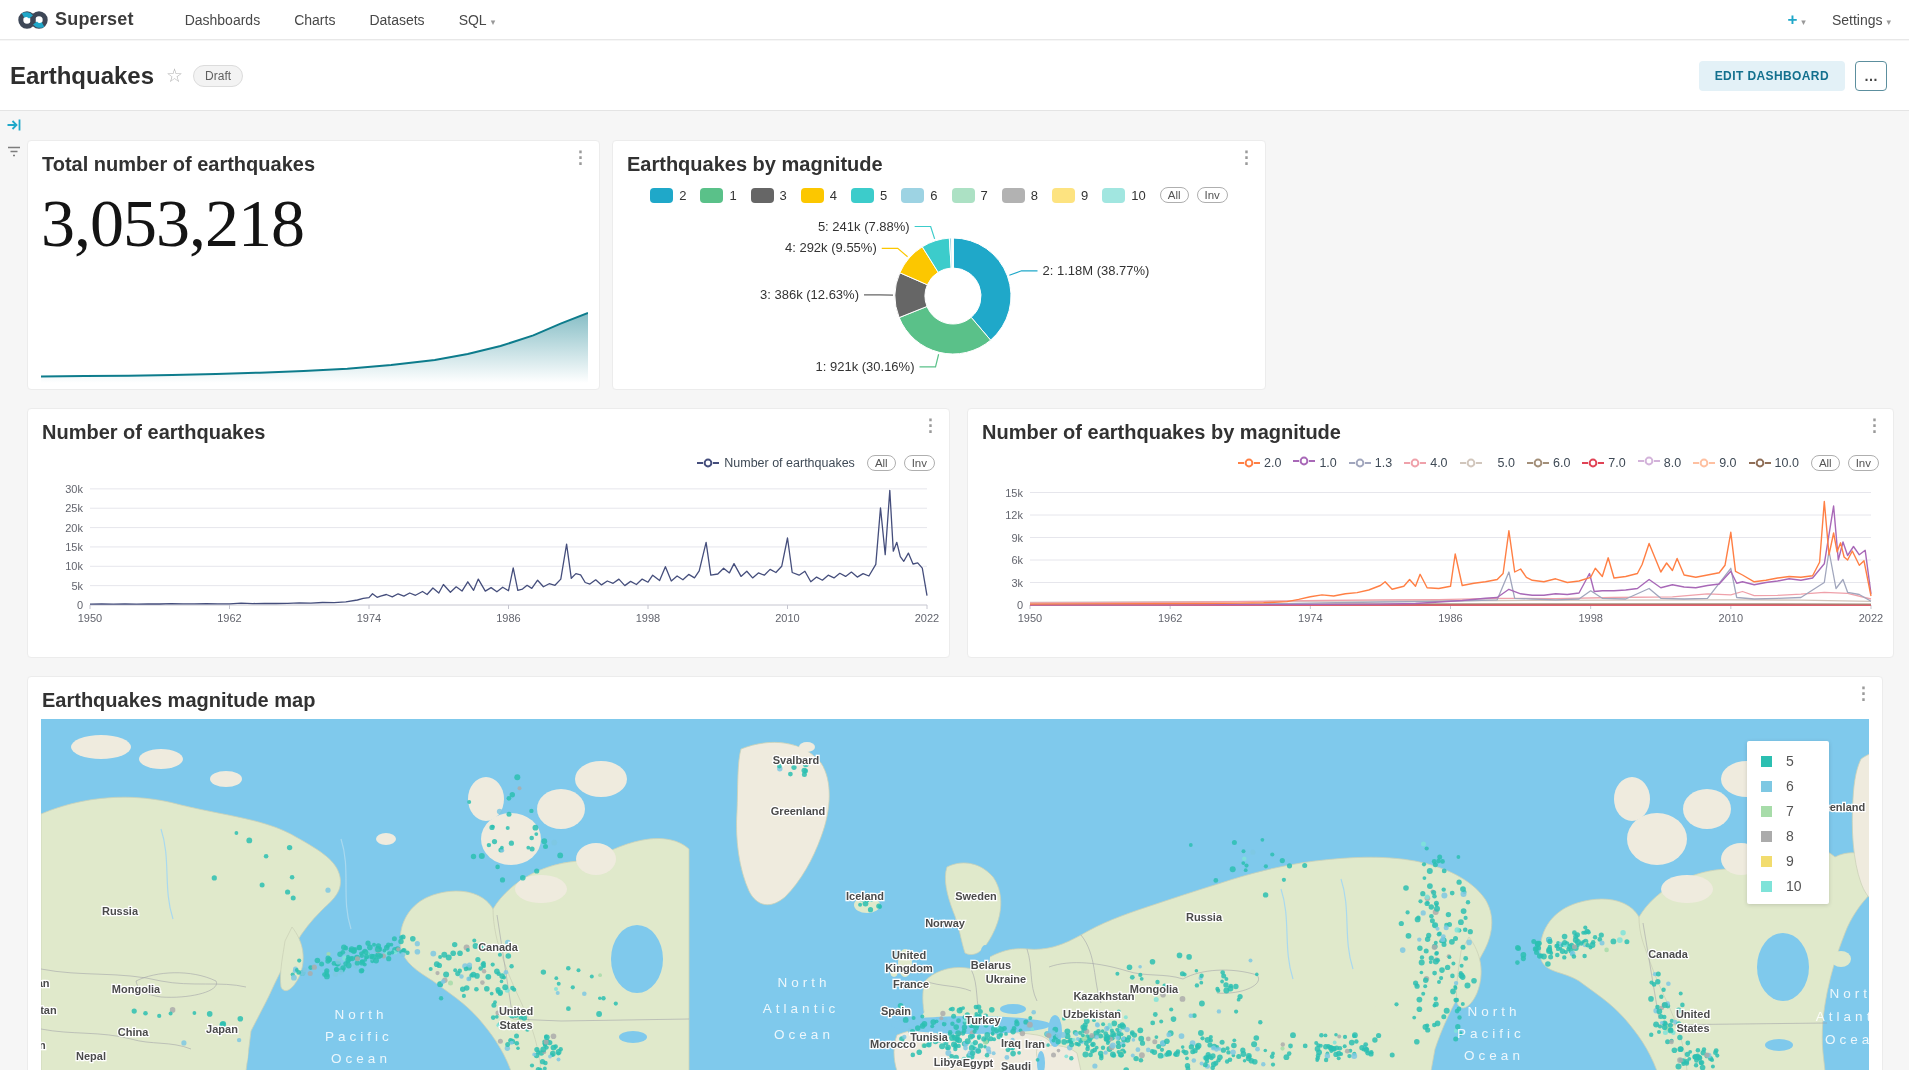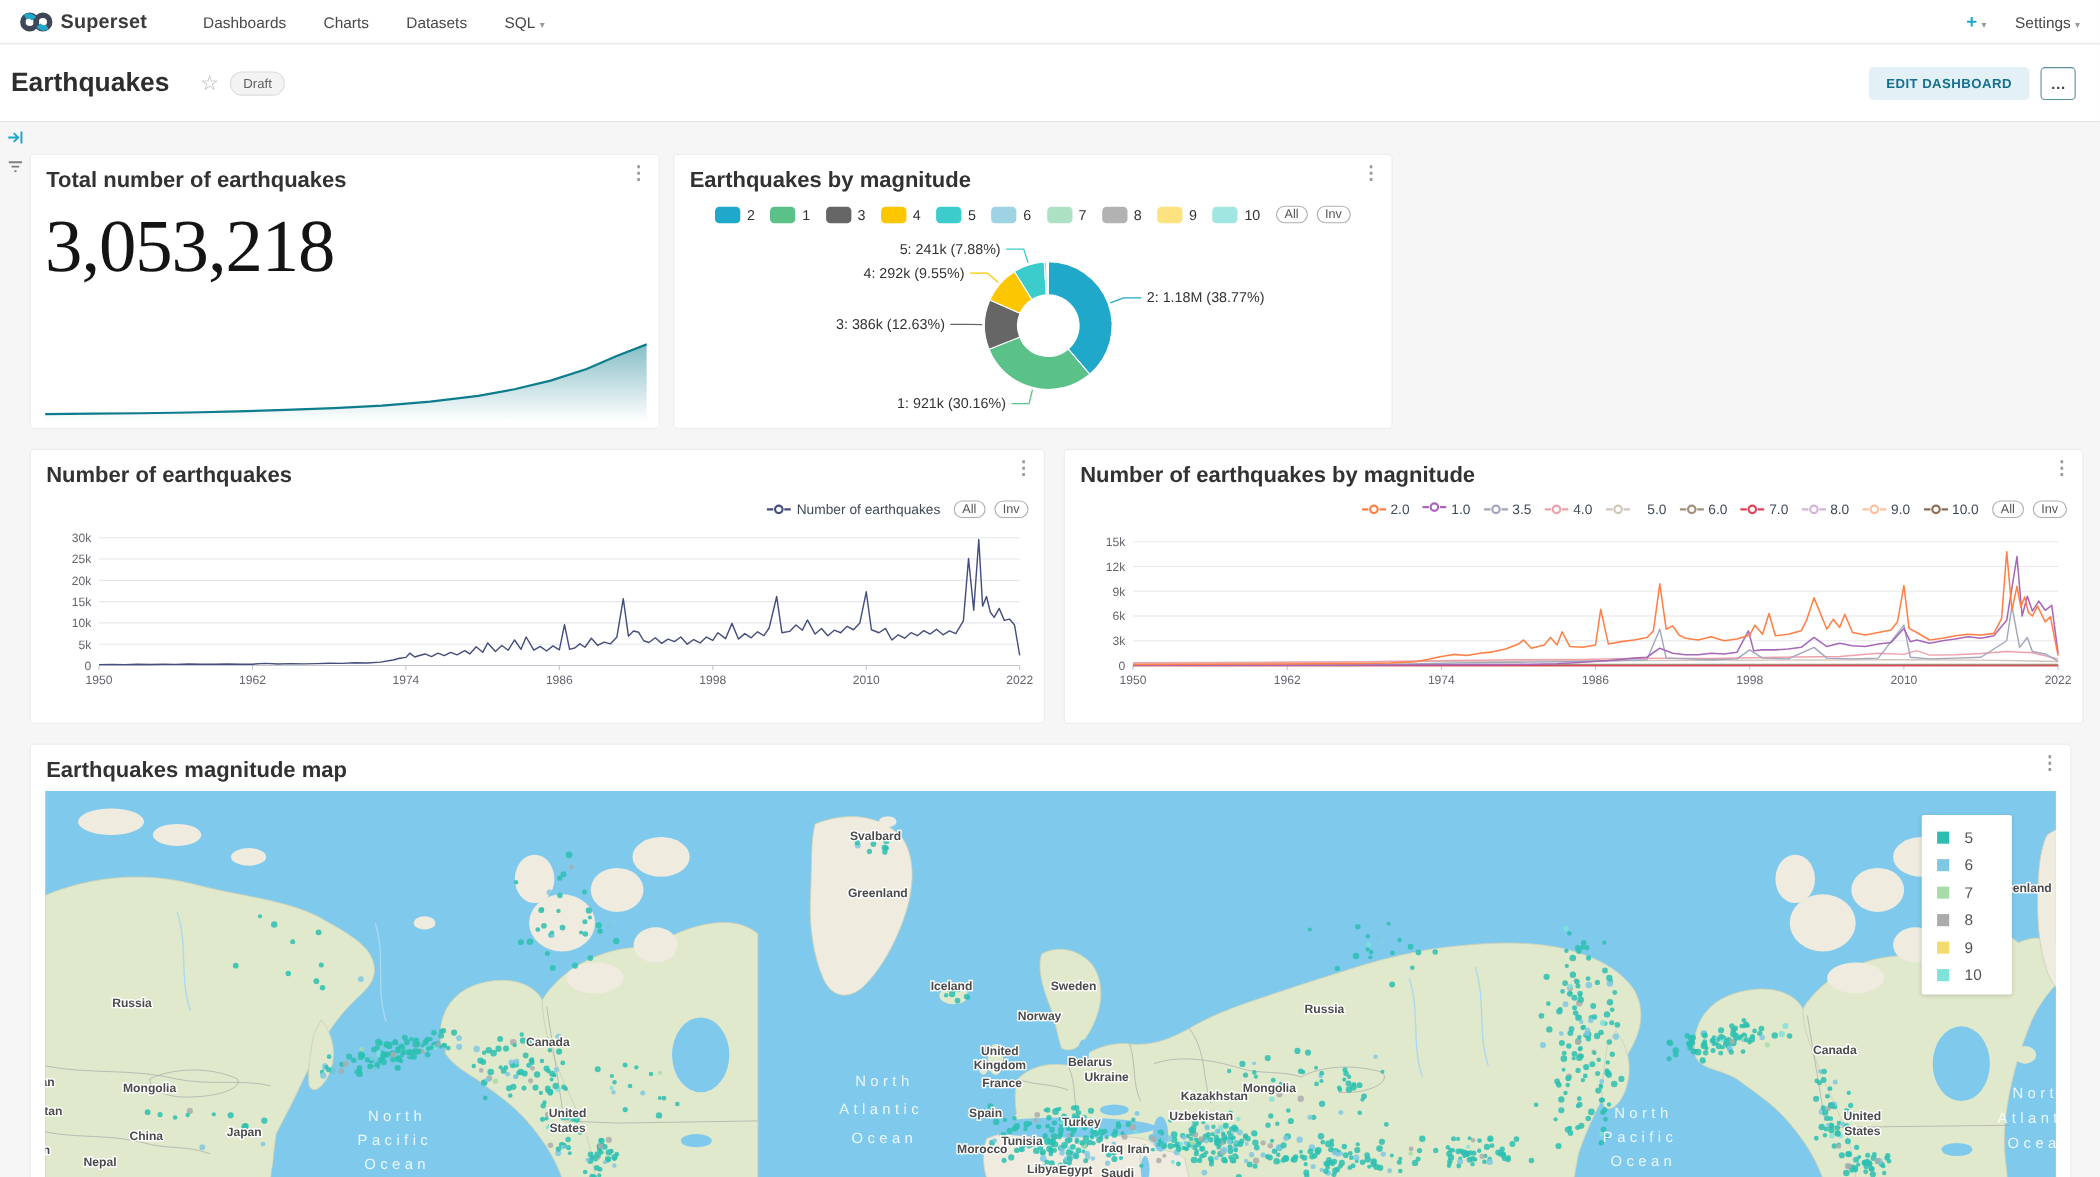--- a/index.html
+++ b/index.html
@@ -13,21 +13,21 @@
   .brand { display:flex; align-items:center; gap:7px; margin-right:34px; }
   .brand-name { font-size:18px; font-weight:700; color:#3b3b3b; letter-spacing:.2px; }
   .nav-item { font-size:14px; color:#484848; margin:0 17px; cursor:pointer; }
   .caret { font-size:9px; color:#999; margin-left:4px; }
   .nav-right { margin-left:auto; display:flex; align-items:center; gap:26px; }
   .plus { color:#20A7C9; font-size:17px; font-weight:700; }
 
   
   .pageheader { position:absolute; left:0; top:41px; width:100%; height:70px; background:#fff;
     border-bottom:1px solid #E4E4E4; display:flex; align-items:center; padding:0 22px 0 10px; z-index:20;}
-  .dash-title { font-size:24px; font-weight:700; color:#2e2e2e; margin-right:28px; }
+  .dash-title { font-size:24px; font-weight:700; color:#2e2e2e; margin-right:12px; }
   .star { color:#b3b3b3; font-size:19px; margin-right:10px; }
   .badge { font-size:12px; color:#5f5f5f; background:#F3F3F3; border:1px solid #DCDCDC;
     border-radius:11px; padding:3px 11px; }
   .hdr-right { margin-left:auto; display:flex; align-items:center; gap:10px; }
   .edit-btn { background:#E3F1F7; color:#13708E; font-size:12px; font-weight:700;
     letter-spacing:.4px; border:none; border-radius:4px; padding:8px 16px; cursor:pointer; }
   .more-btn { background:#fff; border:1px solid #5c8f9e; border-radius:4px; width:32px; height:30px;
     font-size:14px; font-weight:700; color:#444; line-height:12px; cursor:pointer; }
 
   
@@ -267,21 +267,21 @@
             <line x1="16" y1="5" x2="22" y2="5" stroke="#A868B7" stroke-width="2"></line>
           </svg>
           <span class="lmk-lbl">1.0</span>
         </span>
         <span style="display:flex;align-items:center;gap:4px">
           <svg width="22" height="10">
             <line x1="0" y1="5" x2="6" y2="5" stroke="#A1A6BD" stroke-width="2"></line>
             <circle cx="11" cy="5" r="3.4" fill="#fff" stroke="#A1A6BD" stroke-width="2"></circle>
             <line x1="16" y1="5" x2="22" y2="5" stroke="#A1A6BD" stroke-width="2"></line>
           </svg>
-          <span class="lmk-lbl">3.5</span>
+          <span class="lmk-lbl">1.3</span>
         </span>
         <span style="display:flex;align-items:center;gap:4px">
           <svg width="22" height="10">
             <line x1="0" y1="5" x2="6" y2="5" stroke="#EFA1AA" stroke-width="2"></line>
             <circle cx="11" cy="5" r="3.4" fill="#fff" stroke="#EFA1AA" stroke-width="2"></circle>
             <line x1="16" y1="5" x2="22" y2="5" stroke="#EFA1AA" stroke-width="2"></line>
           </svg>
           <span class="lmk-lbl">4.0</span>
         </span>
         <span style="display:flex;align-items:center;gap:16px">
@@ -301,21 +301,21 @@
           <span class="lmk-lbl">6.0</span>
         </span>
         <span style="display:flex;align-items:center;gap:4px">
           <svg width="22" height="10">
             <line x1="0" y1="5" x2="6" y2="5" stroke="#E04355" stroke-width="2"></line>
             <circle cx="11" cy="5" r="3.4" fill="#fff" stroke="#E04355" stroke-width="2"></circle>
             <line x1="16" y1="5" x2="22" y2="5" stroke="#E04355" stroke-width="2"></line>
           </svg>
           <span class="lmk-lbl">7.0</span>
         </span>
-        <span style="display:flex;align-items:center;gap:4px">
+        <span style="display:flex;gap:4px">
           <svg width="22" height="10">
             <line x1="0" y1="5" x2="6" y2="5" stroke="#D3B3DA" stroke-width="2"></line>
             <circle cx="11" cy="5" r="3.4" fill="#fff" stroke="#D3B3DA" stroke-width="2"></circle>
             <line x1="16" y1="5" x2="22" y2="5" stroke="#D3B3DA" stroke-width="2"></line>
           </svg>
           <span class="lmk-lbl">8.0</span>
         </span>
         <span style="display:flex;align-items:center;gap:4px">
           <svg width="22" height="10">
             <line x1="0" y1="5" x2="6" y2="5" stroke="#FEC0A1" stroke-width="2"></line>

